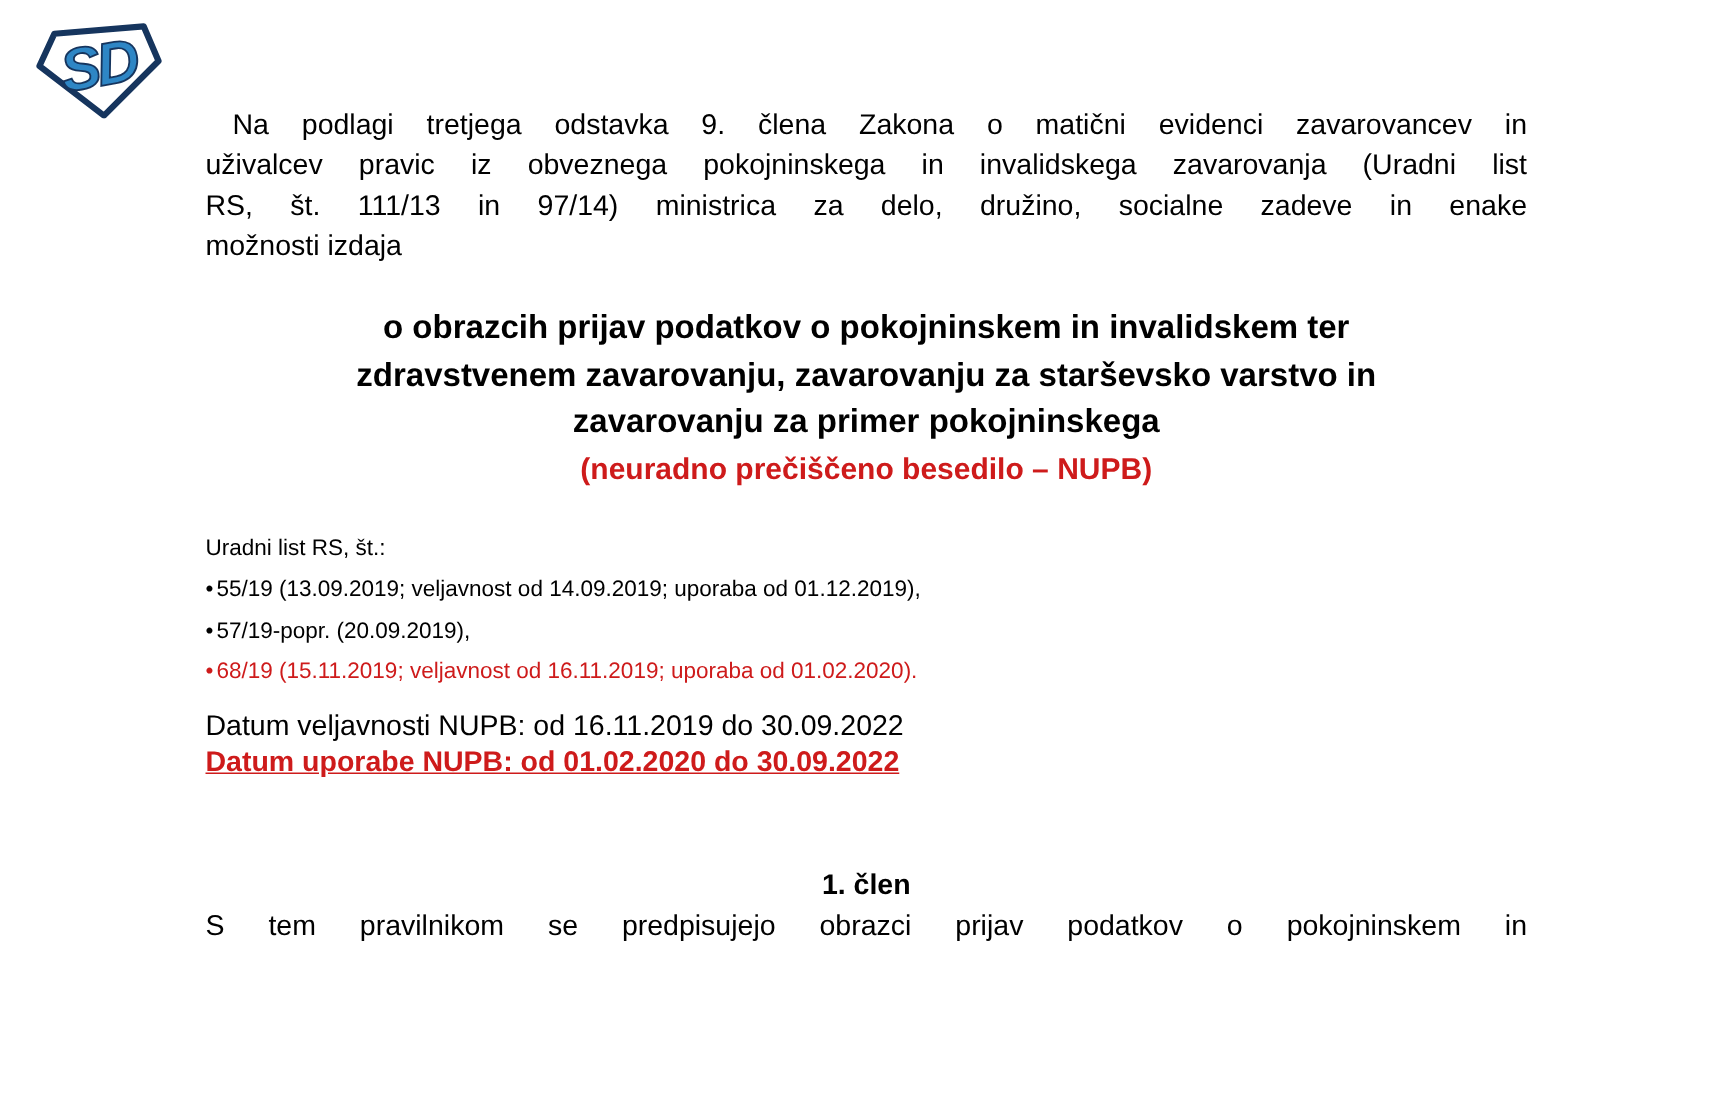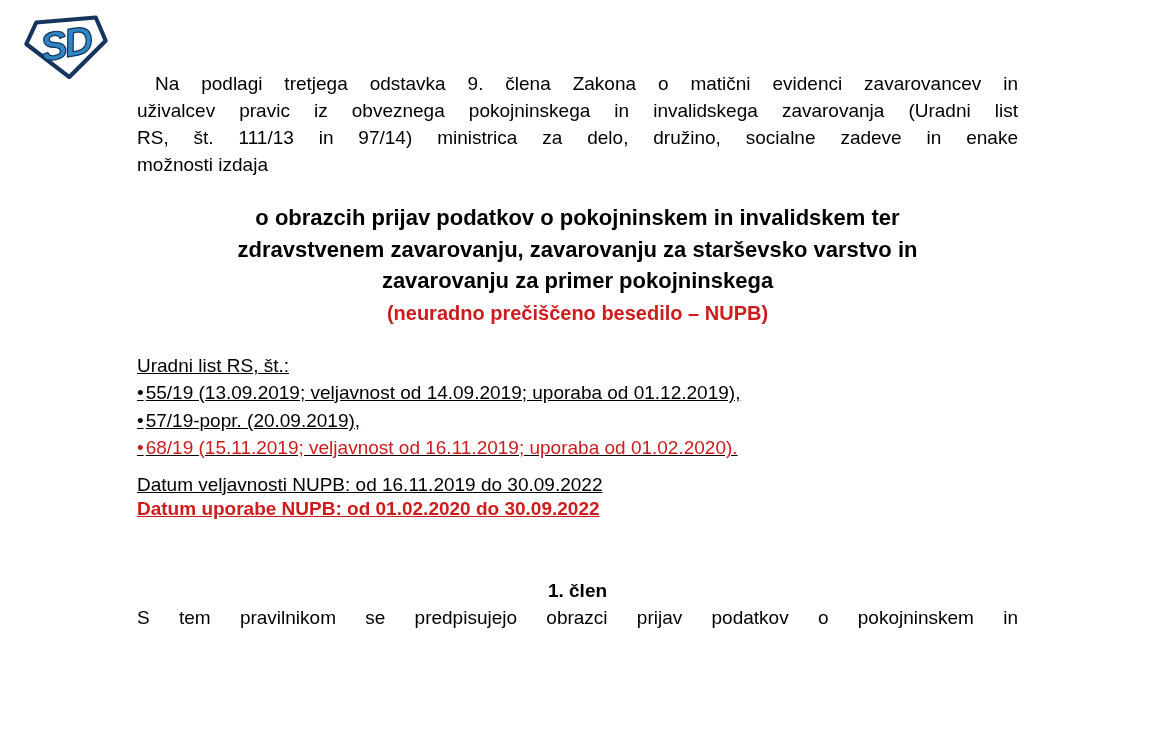--- a/index.html
+++ b/index.html
@@ -34,27 +34,27 @@
   
   .title-block { margin-top: 24px; text-align: center; font-weight: bold; }
   .title-main, .subtitle-line { font-size: 22px; line-height: 31.5px; }
   .unofficial-note {
     margin-top: 2px;
     font-size: 20px; line-height: 28px;
     color: var(--red);
   }
 
   
-  .gazette { margin-top: 25px; font-size: 19px; line-height: 27.5px; text-decoration: underline; }
+  .gazette { margin-top: 25px; font-size: 15px; line-height: 27.5px; }
   .gz-item .blt { margin-right: 2px; }
   .gz-red { color: var(--red); }
 
   
   .validity { margin-top: 11px; font-size: 19px; line-height: 24.5px; }
-  .validity-line1 { text-decoration: underline; }
+  .validity-line1 { }
   .validity-line2 { text-decoration: underline; color: var(--red); font-weight: bold; }
 
   
   .article-heading {
     margin-top: 55px;
     text-align: center; font-weight: bold;
     font-size: 19px; line-height: 27.5px;
   }
   .article-body {
     margin: 0;

